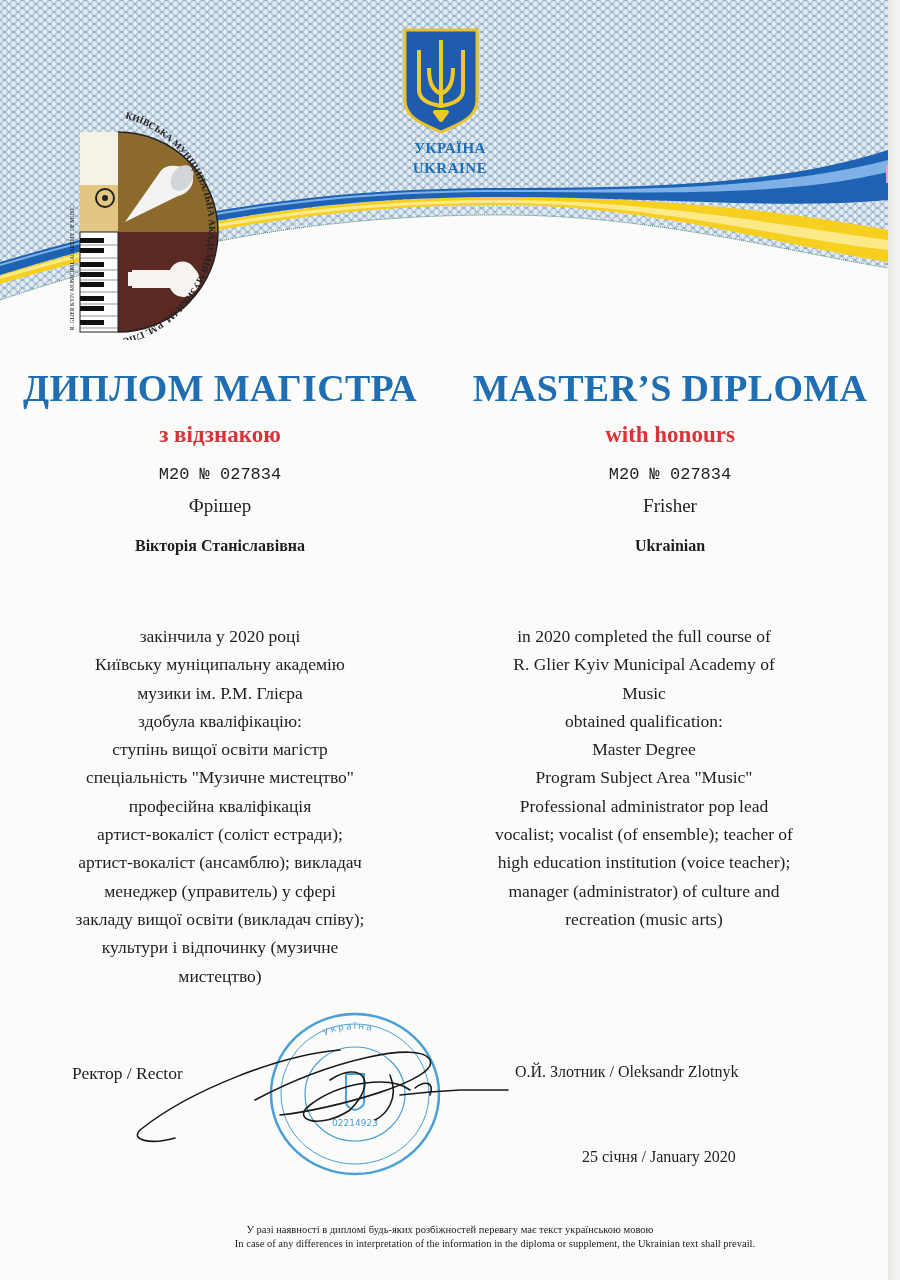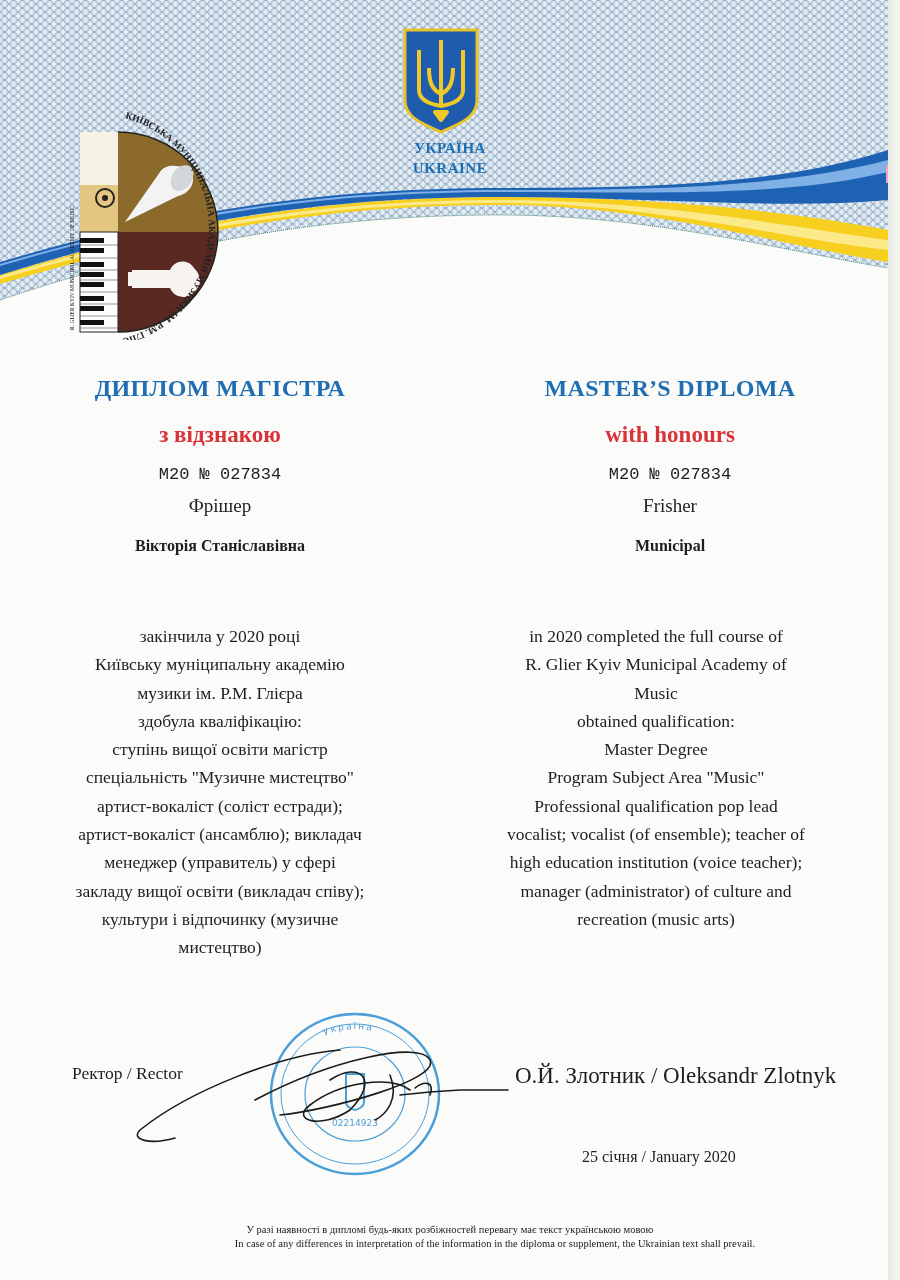--- a/index.html
+++ b/index.html
@@ -39,38 +39,38 @@
   
   .logo { position: absolute; left: 70px; top: 110px; width: 170px; height: 230px; }
 
   
   .col { position: absolute; top: 360px; width: 440px; text-align: center; }
   .col-left { left: 0px; }
   .col-right { left: 450px; }
 
   .title {
     font-family: "Liberation Serif", serif; font-weight: bold;
-    color: #1f6db2; font-size: 24px; line-height: 36px; margin: 10px 0 0 0;
+    color: #1f6db2; font-size: 38px; line-height: 36px; margin: 10px 0 0 0;
     letter-spacing: 0.3px;
   }
   .subtitle {
     font-family: "Liberation Serif", serif; font-weight: bold;
     color: #d93239; font-size: 23px; line-height: 28px; margin: 15px;
   }
   .number { font-size: 17px; line-height: 22px; font-family: Liberation Mono, monospace; }
   .surname { font-size: 19px; font-weight: normal; margin-top: 8px; line-height: 24px; }
   .given { font-size: 16px; font-weight: bold; margin-top: 16px; line-height: 24px; }
 
   .body-text { position: absolute; top: 622px; width: 440px; text-align: center; font-size: 17.5px; line-height: 28.3px; }
   .body-left { left: 0; }
-  .body-right { left: 436px; }
+  .body-right { left: 424px; }
   .body-text div { white-space: nowrap; }
 
   .rector-label { position: absolute; left: 72px; top: 1063px; font-size: 17.5px; }
-  .rector-name { position: absolute; left: 515px; top: 1063px; font-size: 23px; white-space: nowrap; }
+  .rector-name { position: absolute; left: 515px; top: 1063px; font-size: 16px; white-space: nowrap; }
   .date { position: absolute; left: 582px; top: 1148px; font-size: 16px; white-space: nowrap; }
 
   .stamp { position: absolute; left: 266px; top: 1010px; width: 178px; height: 168px; }
   .signature { position: absolute; left: 130px; top: 1020px; width: 380px; height: 130px; }
 
   .footer {
     position: absolute; left: 0; width: 900px; text-align: center;
     font-size: 10.5px; line-height: 13px; color: #222;
   }
   .footer-ua { top: 1223px; }
@@ -162,46 +162,47 @@
     <div class="number">M20 № 027834</div>
     <div class="surname">Фрішер</div>
     <div class="given">Вікторія Станіславівна</div>
   </div>
 
   <div class="col col-right">
     <div class="title">MASTER’S DIPLOMA</div>
     <div class="subtitle">with honours</div>
     <div class="number">M20 № 027834</div>
     <div class="surname">Frisher</div>
-    <div class="given">Municipal</div>
+    <div class="given">Ukrainian</div>
   </div>
 
   <div class="body-text body-left">
     <div>закінчила у 2020 році</div>
     <div>Київську муніципальну академію</div>
     <div>музики ім. Р.М. Глієра</div>
     <div>здобула кваліфікацію:</div>
     <div>ступінь вищої освіти магістр</div>
     <div>спеціальність "Музичне мистецтво"</div>
+    <div>професійна кваліфікація</div>
     <div>артист-вокаліст (соліст естради);</div>
     <div>артист-вокаліст (ансамблю); викладач</div>
     <div>менеджер (управитель) у сфері</div>
     <div>закладу вищої освіти (викладач співу);</div>
     <div>культури і відпочинку (музичне</div>
     <div>мистецтво)</div>
   </div>
 
   <div class="body-text body-right">
     <div>in 2020 completed the full course of</div>
     <div>R. Glier Kyiv Municipal Academy of</div>
     <div>Music</div>
     <div>obtained qualification:</div>
     <div>Master Degree</div>
     <div>Program Subject Area "Music"</div>
-    <div>Professional qualification pop lead</div>
+    <div>Professional administrator pop lead</div>
     <div>vocalist; vocalist (of ensemble); teacher of</div>
     <div>high education institution (voice teacher);</div>
     <div>manager (administrator) of culture and</div>
     <div>recreation (music arts)</div>
   </div>
 
   <svg class="stamp" viewBox="0 0 178 168">
     <g fill="none" stroke="#4a9fd8">
       <ellipse cx="89" cy="84" rx="84" ry="80" stroke-width="2.5"></ellipse>
       <ellipse cx="89" cy="84" rx="74" ry="70" stroke-width="1"></ellipse>

